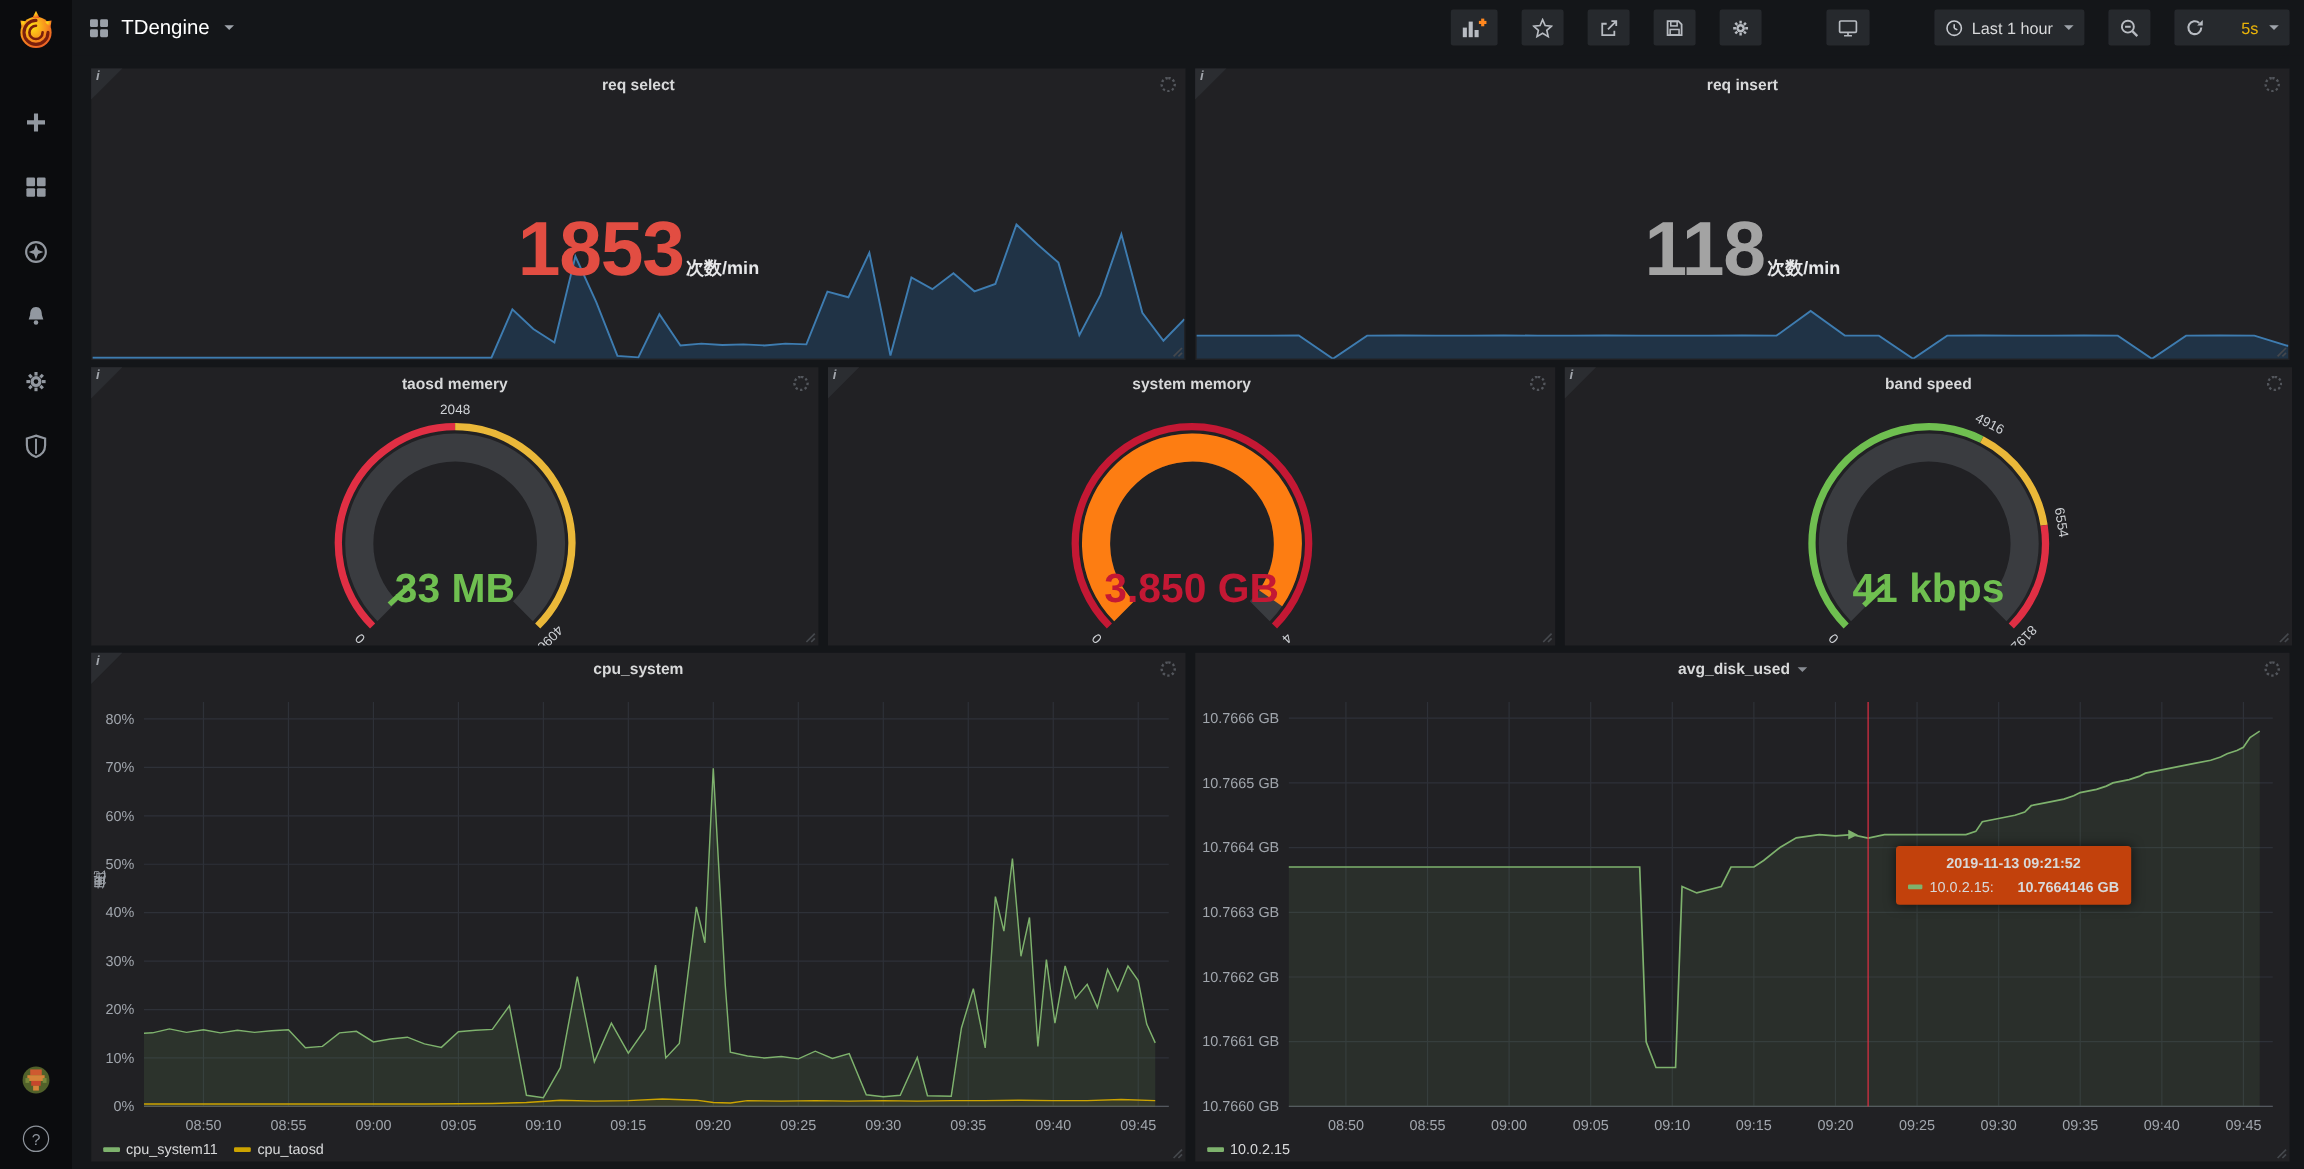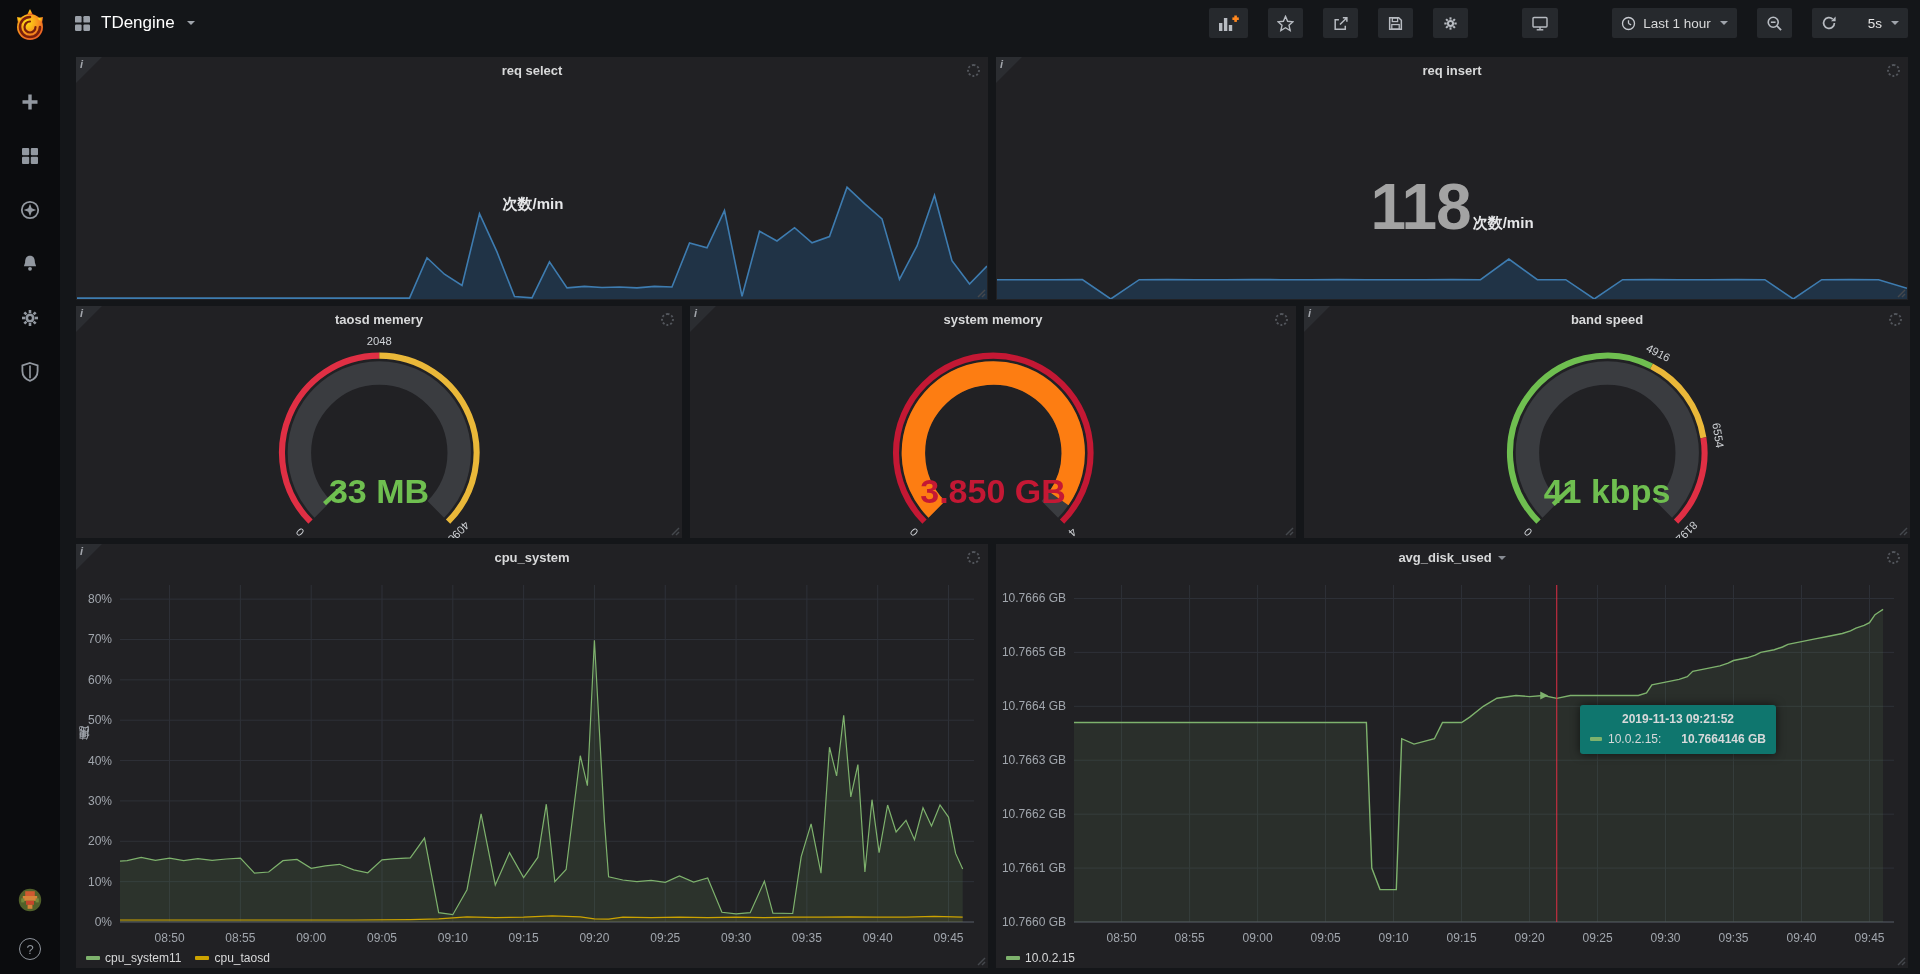--- a/index.html
+++ b/index.html
@@ -21,21 +21,21 @@
     display:flex; align-items:center; padding:0 12px 0 14px; }
   .nav-left { display:flex; align-items:center; gap:10px; cursor:pointer; }
   .nav-title { font-size:17px; color:#ffffff; }
   .caret { width:0;height:0;border-left:4px solid transparent;border-right:4px solid transparent;
     border-top:4px solid #9fa4ab; display:inline-block; margin-left:2px; }
   .nav-right { margin-left:auto; display:flex; align-items:center; gap:20px; }
   .nav-btn { height:30px; min-width:32px; background:#26292d; border:none; border-radius:2px;
     display:flex; align-items:center; justify-content:center; gap:7px; padding:0 9px;
     color:#d8d9da; font-size:13.5px; cursor:pointer; font-family:inherit; }
   .nav-gap { width:14px; }
-  .refresh-val { color:#e5e5e5; font-size:13.5px;padding-left:24px; }
+  .refresh-val { color:#eab308; font-size:13.5px;padding-left:24px; }
 
   
   .dashboard { position:absolute; left:60px; top:46px; width:1860px; height:928px; }
   .panel { position:absolute; background:#212124; }
   #p-req-select { left:16px;  top:11px;  width:912px; height:243px; }
   #p-req-insert { left:936px; top:11px;  width:912px; height:243px; }
   #p-taosd      { left:16px;  top:260px; width:606px; height:232px; }
   #p-sysmem     { left:630px; top:260px; width:606px; height:232px; }
   #p-band       { left:1244px;top:260px; width:606px; height:232px; }
   #p-cpu        { left:16px;  top:498px; width:912px; height:424px; }
@@ -69,21 +69,21 @@
 
   
   .chart-wrap { position:absolute; inset:0; cursor:crosshair; }
   .ylabel { position:absolute; left:1px; top:0; bottom:46px; display:flex; align-items:center; z-index:2; }
   .ylabel span { writing-mode:vertical-rl; transform:rotate(180deg); font-size:11px; color:#9fa4ab; letter-spacing:1px; }
   .legend { position:absolute; left:10px; bottom:3px; display:flex; gap:14px; z-index:2; }
   .legend-item { display:flex; align-items:center; gap:5px; font-size:12px; color:#d8d9da; cursor:pointer; }
   .legend-item i { width:14px; height:4px; border-radius:1px; display:inline-block; }
 
   
-  .graph-tooltip { position:absolute; left:584px; top:134px; width:196px; background:#0f766e;
+  .graph-tooltip { position:absolute; left:584px; top:134px; width:196px; background:#c2410c;
     border-radius:3px; padding:7px 10px 8px; box-shadow:0 0 10px rgba(0,0,0,.6); z-index:5; font-size:12px; }
   .tt-time { text-align:center; font-weight:700; color:#d8d9da; margin-bottom:6px; }
   .tt-row { display:flex; align-items:center; gap:6px; }
   .tt-row i { width:12px; height:4px; border-radius:1px; display:inline-block; }
   .tt-name { font-weight:400; }
   .tt-val { font-weight:700; margin-left:auto; }
 </style>
 </head>
 <body>
 
@@ -278,20 +278,21 @@
       </div>
     <div class="spinner"></div>
     <div class="panel-body">
       <div class="spark-wrap">
           <svg viewBox="0 0 1000 216" preserveAspectRatio="none">
             <path d="M0.0,215.1 L19.2,215.1 L38.5,215.1 L57.7,215.1 L76.9,215.1 L96.2,215.1 L115.4,215.1 L134.6,215.1 L153.8,215.1 L173.1,215.1 L192.3,215.1 L211.5,215.1 L230.8,215.1 L250.0,215.1 L269.2,215.1 L288.5,215.1 L307.7,215.1 L326.9,215.1 L346.2,215.1 L365.4,215.1 L384.6,174.6 L403.8,191.1 L423.1,202.4 L442.3,130.2 L461.5,168.7 L480.8,213.6 L500.0,214.8 L519.2,178.7 L538.5,204.8 L557.7,203.3 L576.9,204.5 L596.2,203.9 L615.4,204.8 L634.6,203.3 L653.8,203.9 L673.1,159.8 L692.3,164.5 L711.5,127.2 L730.8,213.3 L750.0,147.9 L769.2,157.7 L788.5,144.4 L807.7,159.5 L826.9,153.3 L846.2,103.6 L865.4,120.1 L884.6,135.5 L903.8,196.2 L923.1,162.7 L942.3,111.8 L961.5,177.5 L980.8,200.9 L1000.0,182.9 L1000,216 L0,216 Z" fill="rgba(31,120,193,0.22)" stroke="none"></path>
             <path d="M0.0,215.1 L19.2,215.1 L38.5,215.1 L57.7,215.1 L76.9,215.1 L96.2,215.1 L115.4,215.1 L134.6,215.1 L153.8,215.1 L173.1,215.1 L192.3,215.1 L211.5,215.1 L230.8,215.1 L250.0,215.1 L269.2,215.1 L288.5,215.1 L307.7,215.1 L326.9,215.1 L346.2,215.1 L365.4,215.1 L384.6,174.6 L403.8,191.1 L423.1,202.4 L442.3,130.2 L461.5,168.7 L480.8,213.6 L500.0,214.8 L519.2,178.7 L538.5,204.8 L557.7,203.3 L576.9,204.5 L596.2,203.9 L615.4,204.8 L634.6,203.3 L653.8,203.9 L673.1,159.8 L692.3,164.5 L711.5,127.2 L730.8,213.3 L750.0,147.9 L769.2,157.7 L788.5,144.4 L807.7,159.5 L826.9,153.3 L846.2,103.6 L865.4,120.1 L884.6,135.5 L903.8,196.2 L923.1,162.7 L942.3,111.8 L961.5,177.5 L980.8,200.9 L1000.0,182.9" fill="none" stroke="#3e7cb0" stroke-width="1.6" vector-effect="non-scaling-stroke"></path>
           </svg>
         </div>
       <div class="stat-value">
+        <span class="stat-num" style="color: rgb(226, 77, 66);">1853</span>
         <span class="stat-unit">次数/min</span>
       </div>
     </div>
     <svg class="resize-handle" width="10" height="10">
       <line x1="2" y1="9" x2="9" y2="2" stroke="#45484d" stroke-width="1.4"></line>
         <line x1="6" y1="9" x2="9" y2="6" stroke="#45484d" stroke-width="1.4"></line>
     </svg>
   </section>
 
   <section class="panel" id="p-req-insert">

